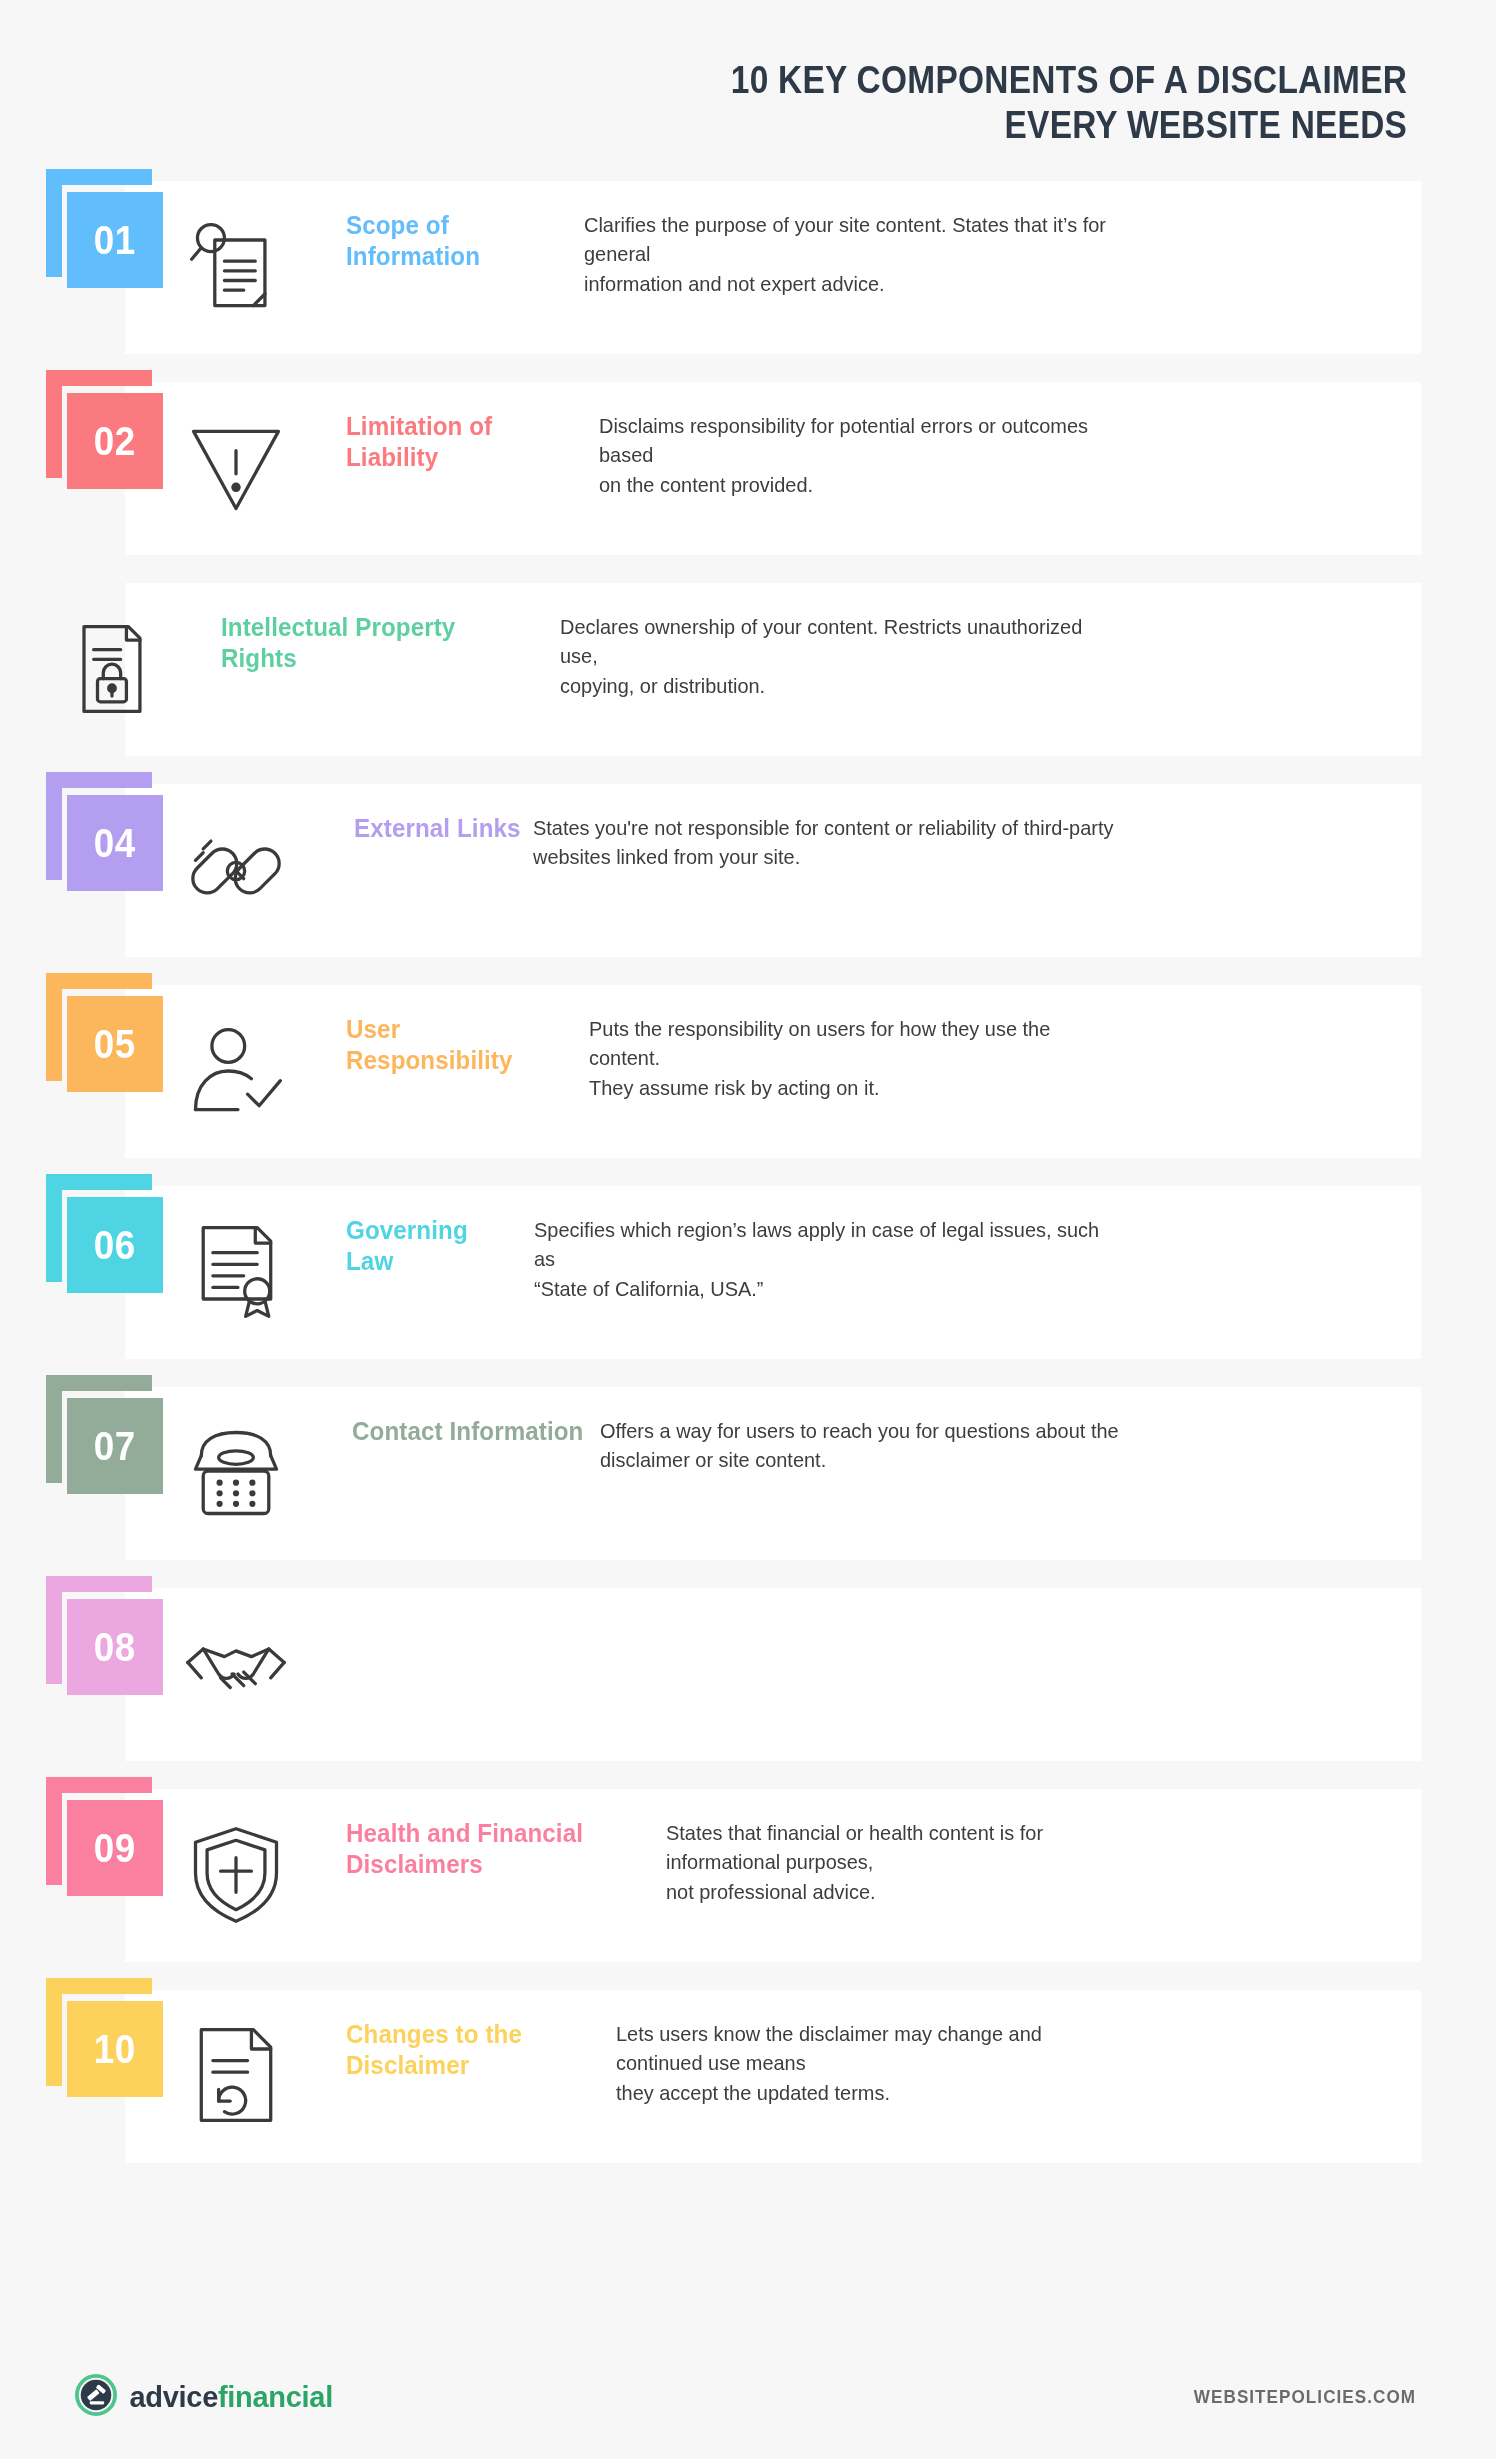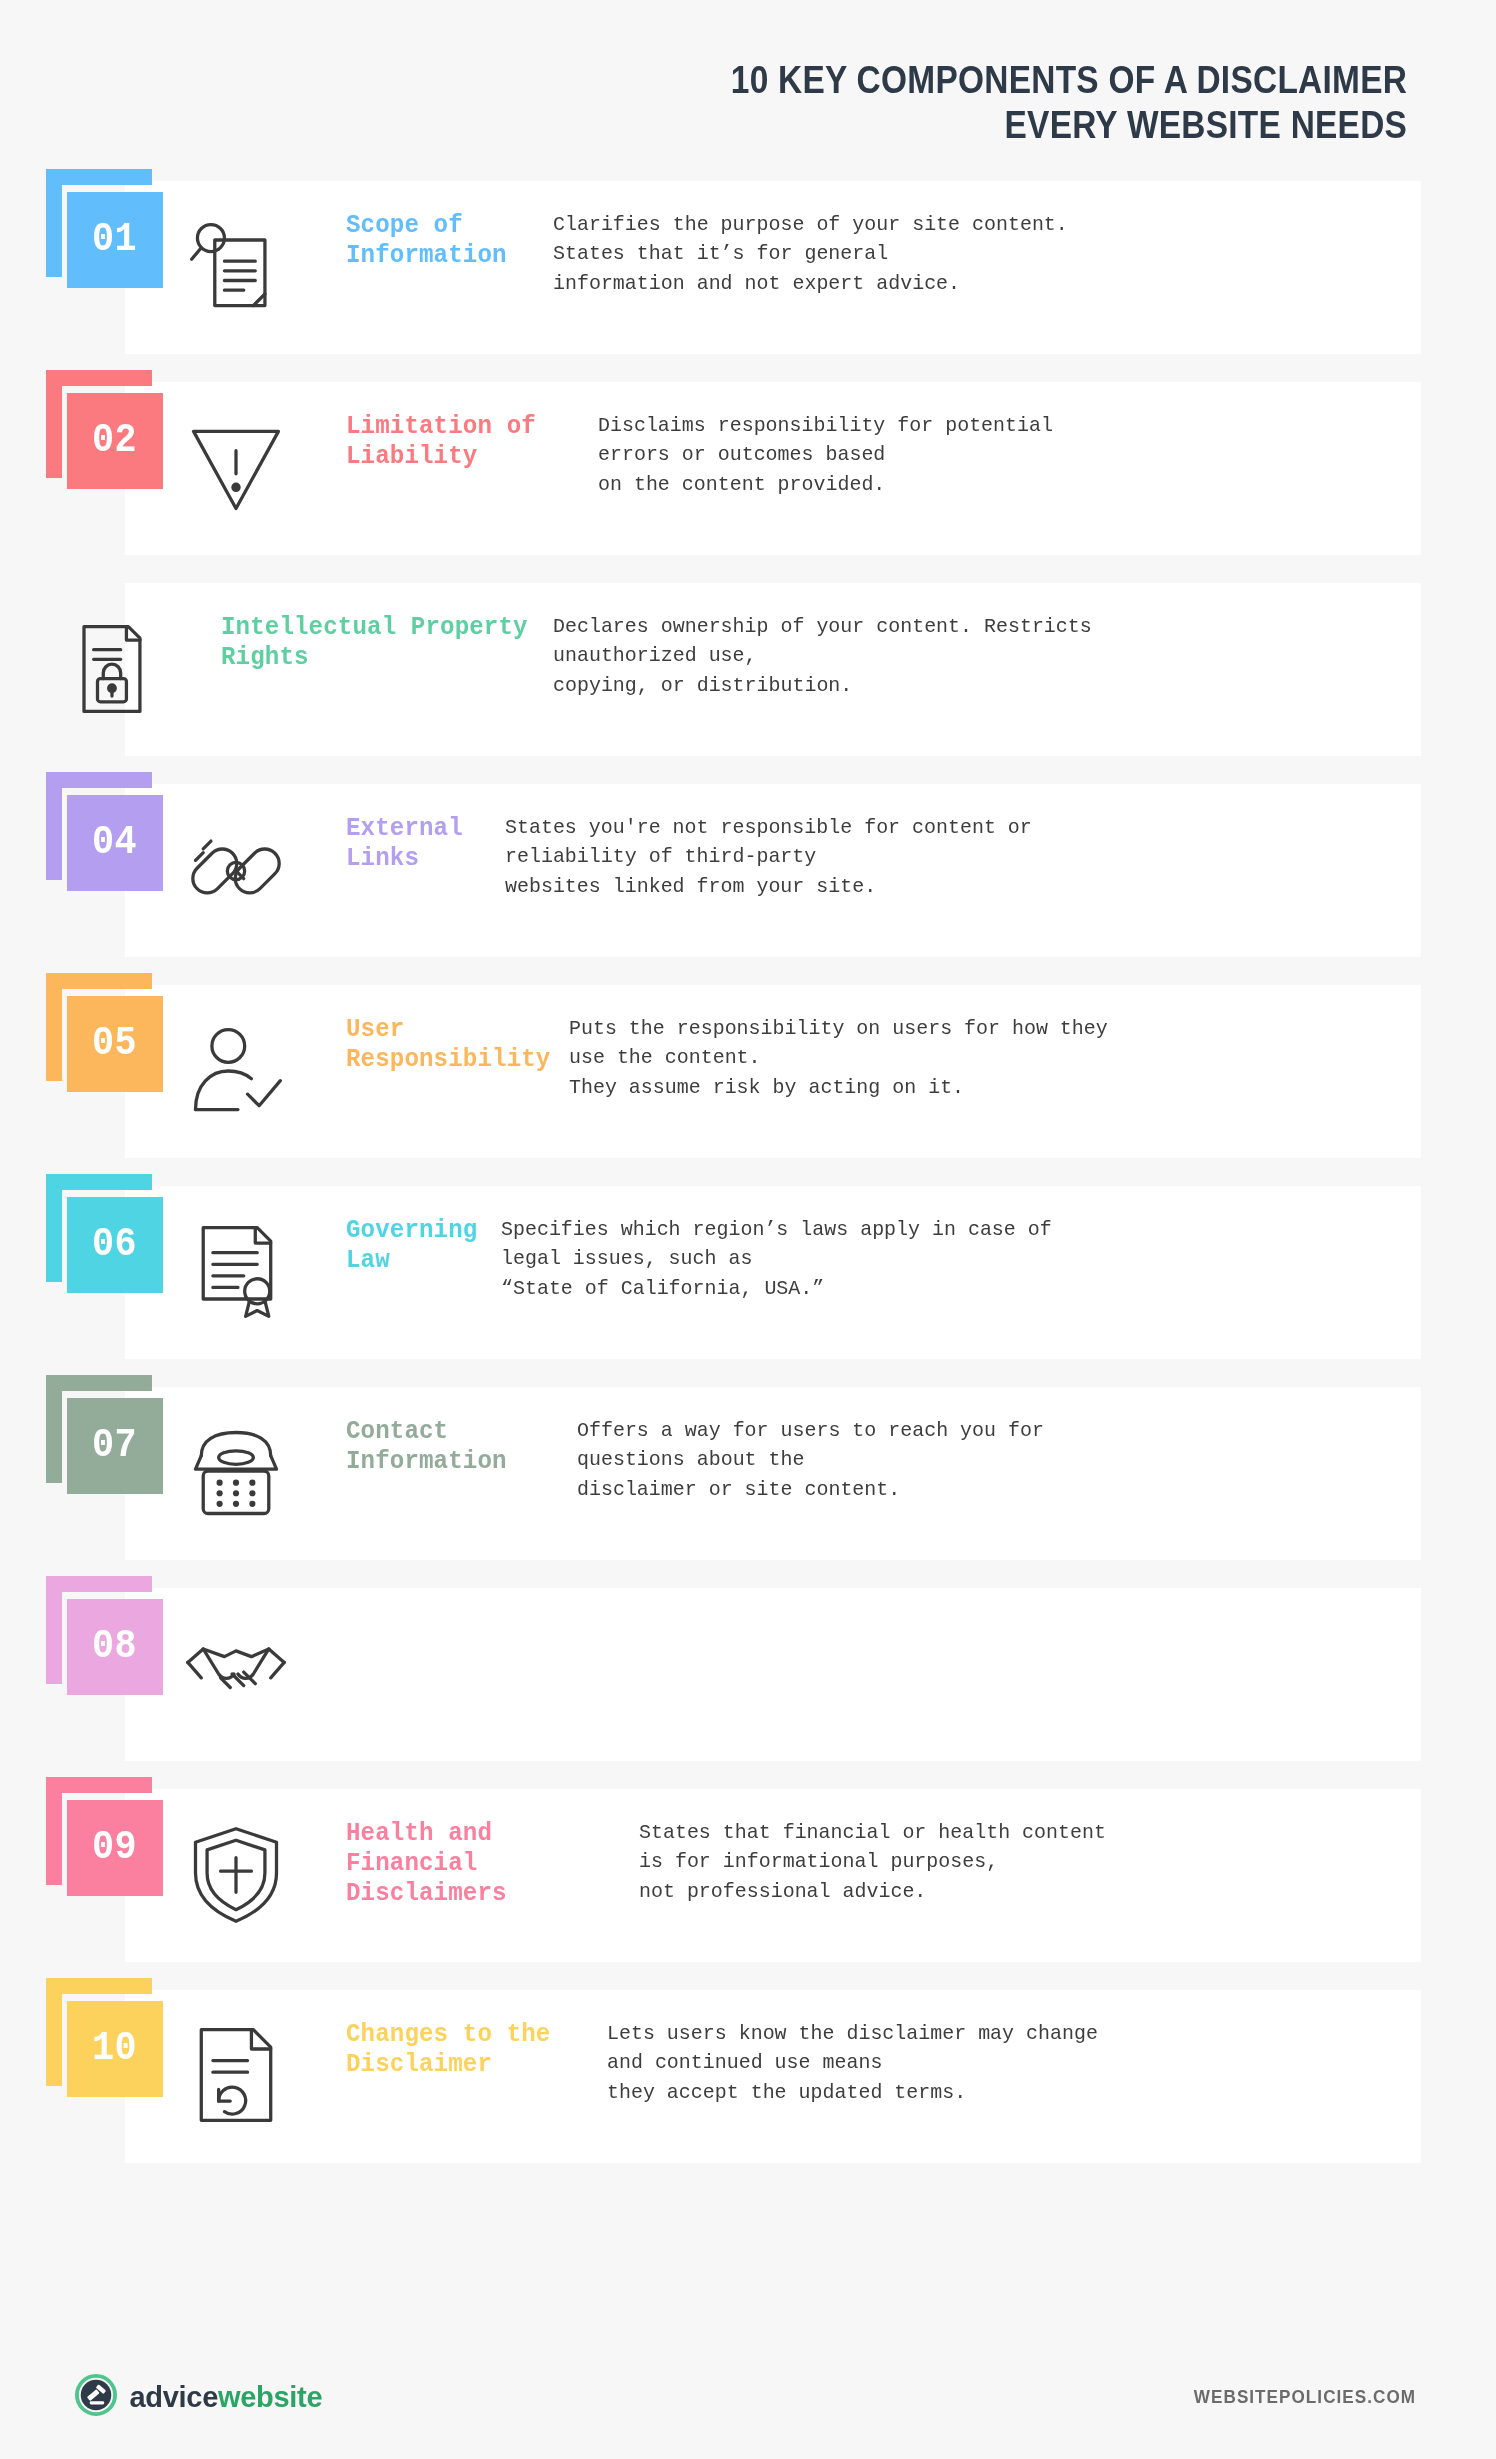--- a/index.html
+++ b/index.html
@@ -19,21 +19,21 @@
     font-size:38px;
     line-height:1.18;
     letter-spacing:0.3px;
     color:#2e3a४7;
     color:#2e3a47;
     transform:scaleX(0.88);
   }
   .header h1 .ln { display:block; }
 
   
-  .rows { width:1238px; padding:0 0 0 0;font-family:Liberation Mono, monospace; }
+  .rows { width:1238px; padding:0 0 0 0; }
 
   .row {
     position:relative;
     height:173px;
     margin-bottom:28px;
     display:flex;
     align-items:stretch;
   }
   .row-bg {
     position:absolute;
@@ -429,18 +429,18 @@
         <circle cx="22" cy="22" r="20" fill="none" stroke="#4ec58c" stroke-width="4"></circle>
         <circle cx="22" cy="22" r="16" fill="#2e3a47"></circle>
         <g fill="#ffffff">
           <rect x="12.5" y="19.5" width="13" height="5.4" rx="1.2" transform="rotate(-40 19 22)"></rect>
           <rect x="22" y="13.4" width="10.5" height="4.6" rx="1.2" transform="rotate(40 27 15.7)"></rect>
           <rect x="15.5" y="28.5" width="15" height="3.4" rx="1.2"></rect>
         </g>
       </svg>
     </span>
     <span class="wordmark">
-      <span class="w1">advice</span><span class="w2">website</span>
+      <span class="w1">advice</span><span class="w2">financial</span>
     </span>
   </div>
   <div class="site-url">WEBSITEPOLICIES.COM</div>
 </div>
 
 
 </body></html>

